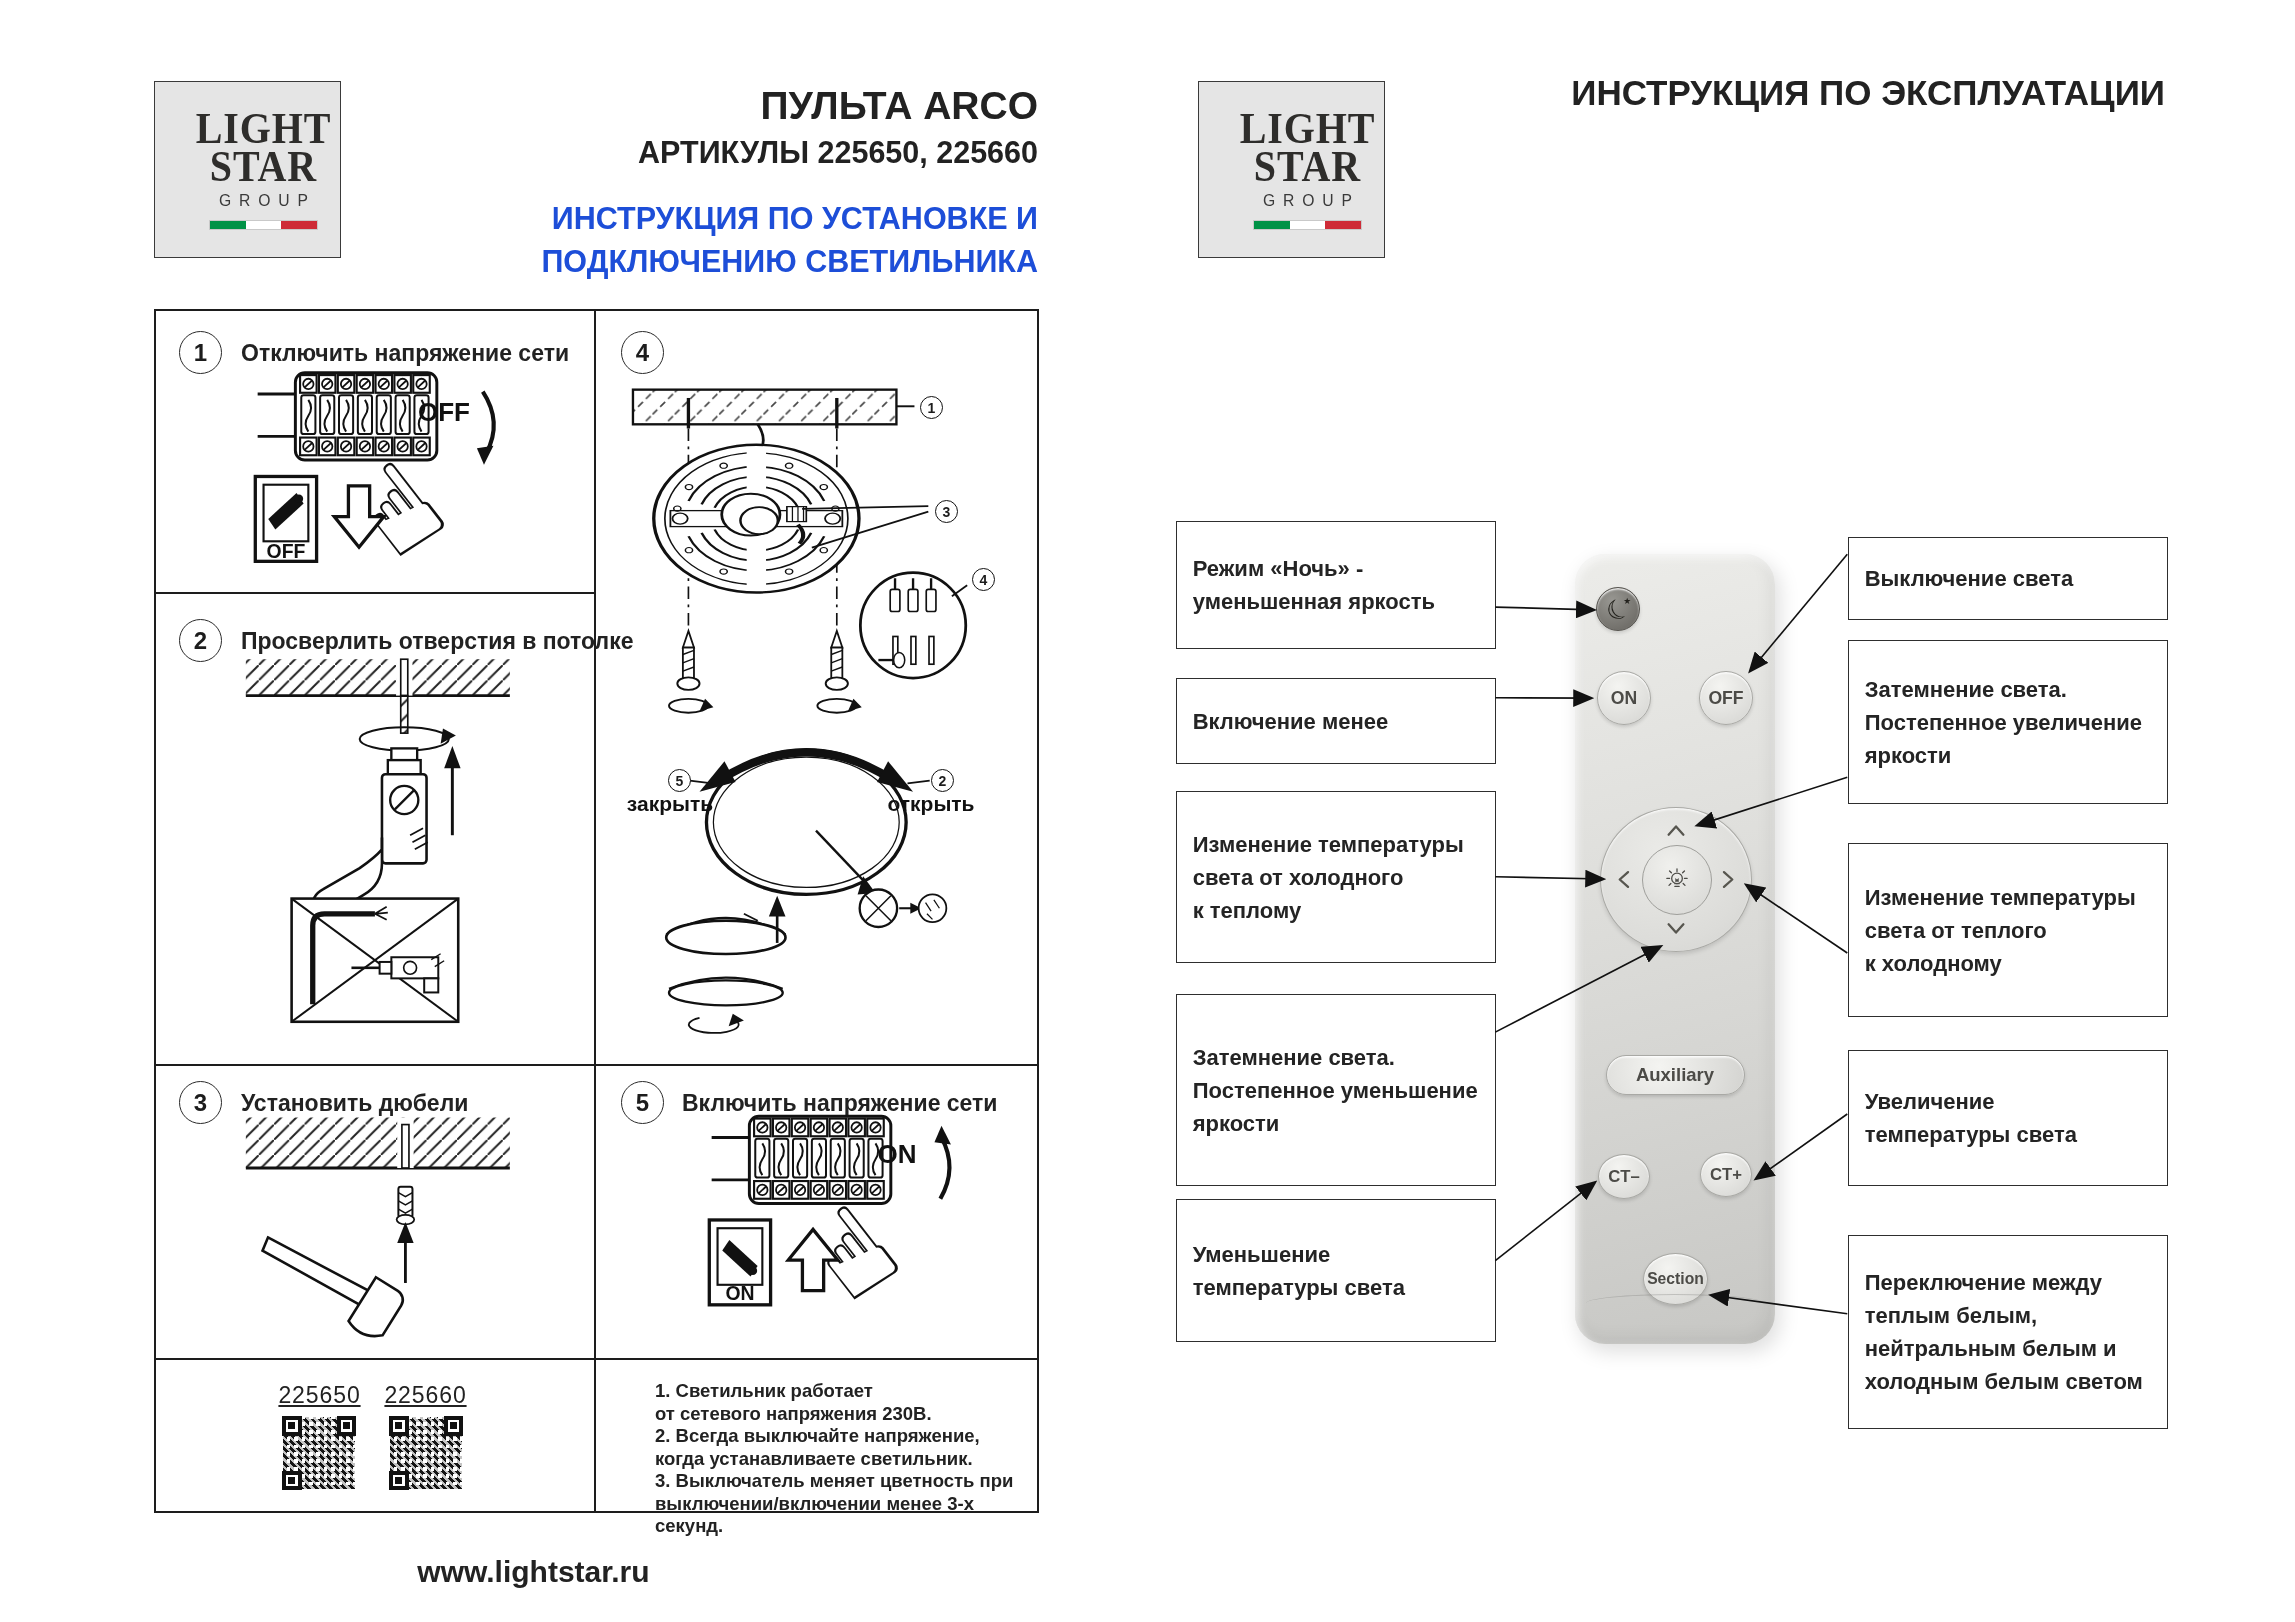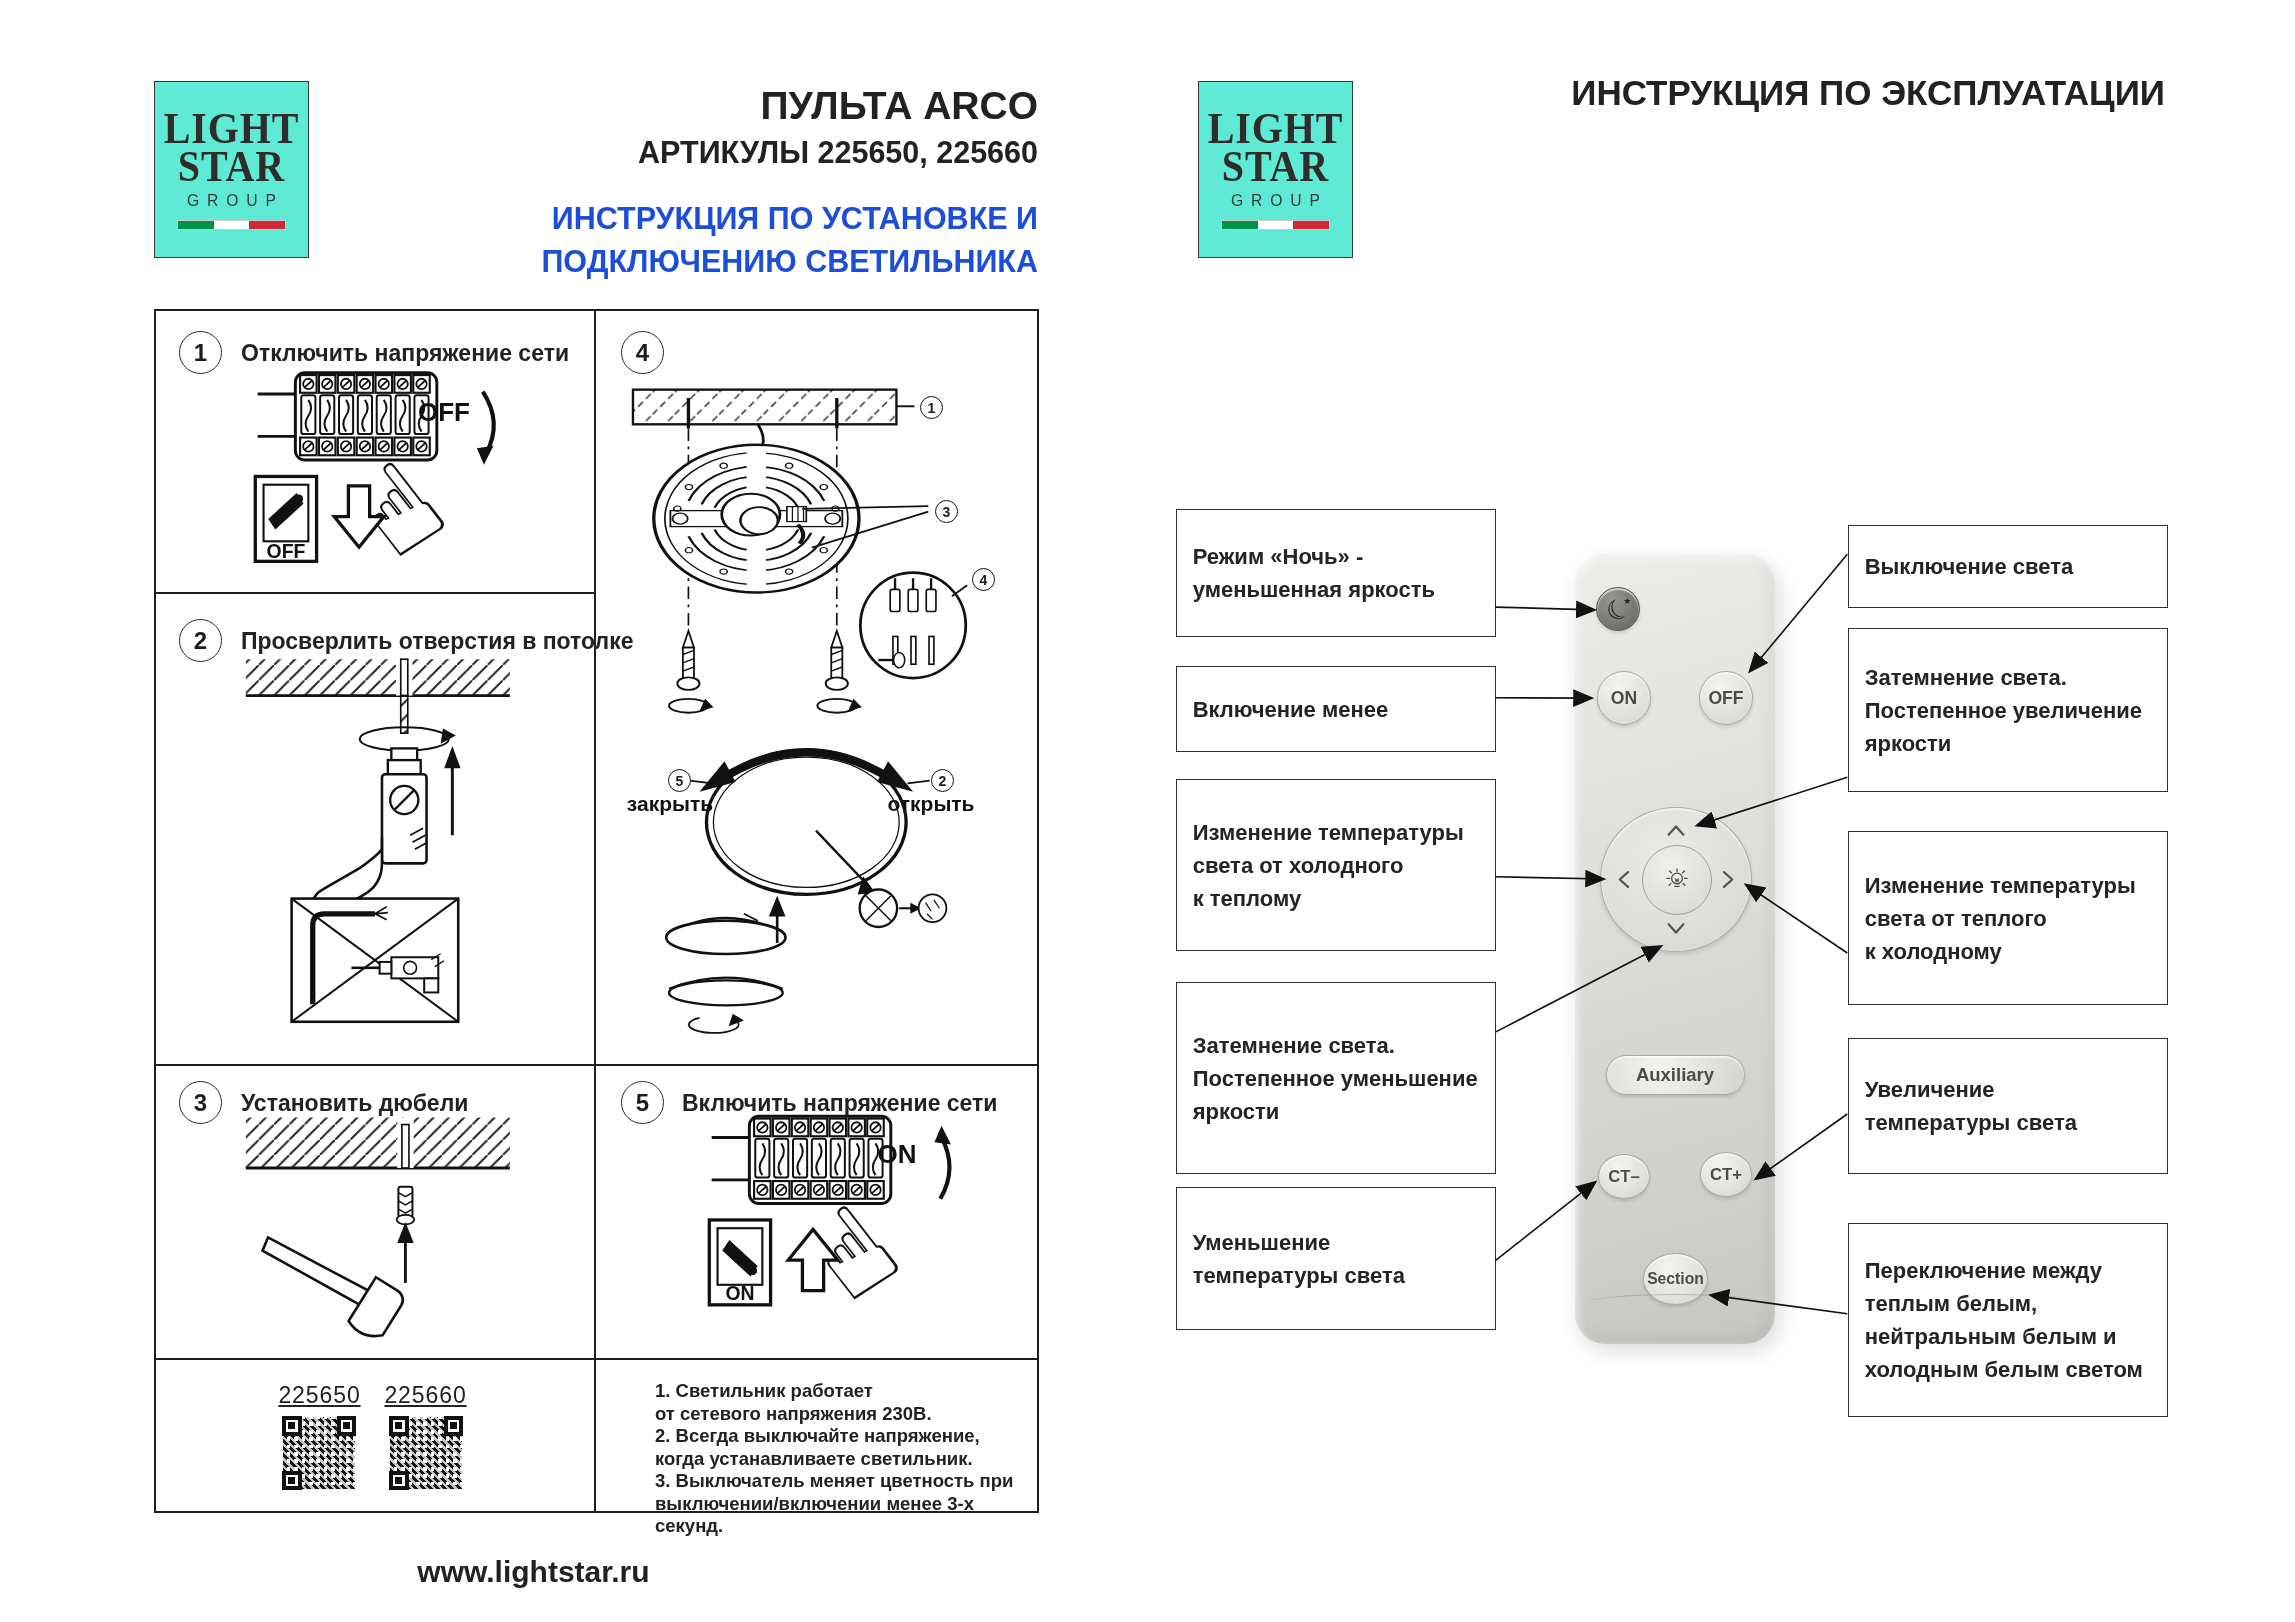--- a/index.html
+++ b/index.html
@@ -1,21 +1,21 @@
 <!DOCTYPE html>
 <html style="font-size:7.4px"><head>
 <meta charset="utf-8">
 <style>
   html,body{margin:0;padding:0;background:#fff;}
   .page{position:relative;width:2295px;height:1623px;background:#fff;overflow:hidden;
         font-family:"Liberation Sans",sans-serif;color:#1c1c1c;}
   .abs{position:absolute;}
   
-  .logobox{width:153px;height:175px;border:1.4px solid #3a3a3a;background:#5eead4;
-           display:flex;flex-direction:column;align-items:center;justify-content:center;}
+  .logobox{width:153px;height:175px;border:1.4px solid #3a3a3a;background:#e5e5e5;
+           display:flex;flex-direction:column;align-items:center;justify-content:center;padding-left:32px;}
   .logo-big{font-family:"Liberation Serif",serif;font-weight:700;font-size:40px;line-height:.96;
             letter-spacing:0.9px;transform:scaleY(1.12);color:#2e2d2b;}
   .logo-group{font-size:15.7px;font-weight:400;letter-spacing:7.9px;margin:6.5px 0 0 7.9px;color:#3a3a3a;}
   .flag{display:flex;width:107px;height:7.9px;margin-top:10.2px;border:0.5px solid #c9c9c9;}
   .flag div{flex:1;}
   
   .lhead{left:460px;top:84px;width:578px;text-align:right;}
   .lhead .series{font-size:39px;font-weight:700;color:#222;}
   .lhead .articles{font-size:30.5px;font-weight:700;margin-top:7.4px;color:#222;}
   .lhead .subtitle{font-size:30.5px;font-weight:700;margin-top:27px;line-height:1.4;white-space:pre-line;color:#1d4ed8;}
@@ -41,21 +41,21 @@
   .qr .f{position:absolute;width:19.4px;height:19.4px;border:4.2px solid #111;background:#fff;box-sizing:border-box;}
   .qr .f::after{content:"";position:absolute;inset:2.3px;background:#111;}
   .qr .f.tl{left:-0.9px;top:-0.9px}.qr .f.tr{right:-0.9px;top:-0.9px}.qr .f.bl{left:-0.9px;bottom:-0.9px}
   .notes{position:absolute;left:655px;top:1380px;width:365px;font-size:18.5px;font-weight:600;
          line-height:1.22;white-space:pre-line;color:#222;}
   .site{position:absolute;left:404px;top:1555px;width:259px;text-align:center;
         font-size:30px;font-weight:700;color:#222;}
   
   .cbox{position:absolute;width:320px;border:1.4px solid #2e2e2e;background:#fff;z-index:20;
         display:flex;align-items:center;box-sizing:border-box;padding:4.6px 15.7px;
-        font-size:22px;font-weight:700;line-height:1.5;white-space:pre-line;color:#242424;}
+        font-size:22px;font-weight:700;line-height:1.5;white-space:pre-line;color:#242424;margin-top:12px;}
   
   .remote{position:absolute;left:1575px;top:554px;width:200px;height:790px;border-radius:30px;z-index:10;
           background:linear-gradient(165deg,#ecece9 0%,#dfdfdc 38%,#d3d3d0 70%,#c7c7c4 100%);
           box-shadow:4.6px 7.4px 20.4px rgba(0,0,0,.13), inset -3.7px -5.6px 16.7px rgba(0,0,0,.07), inset 2.8px 3.7px 8.3px rgba(255,255,255,.8);}
   .remote::after{content:"";position:absolute;left:11px;right:11px;top:740px;height:21px;
           border-top:1.4px solid rgba(110,110,105,.30);border-radius:50%/9.3px;}
   .rbtn{position:absolute;display:flex;align-items:center;justify-content:center;box-sizing:border-box;
         background:radial-gradient(circle at 38% 28%,#f4f4f1,#dedeDB 68%,#d3d3d0);
         border:0.9px solid #a9a9a5;color:#4c4b47;font-weight:700;
         box-shadow:0 1.9px 3.7px rgba(0,0,0,.14), inset 0 1.4px 1.9px rgba(255,255,255,.9);}

